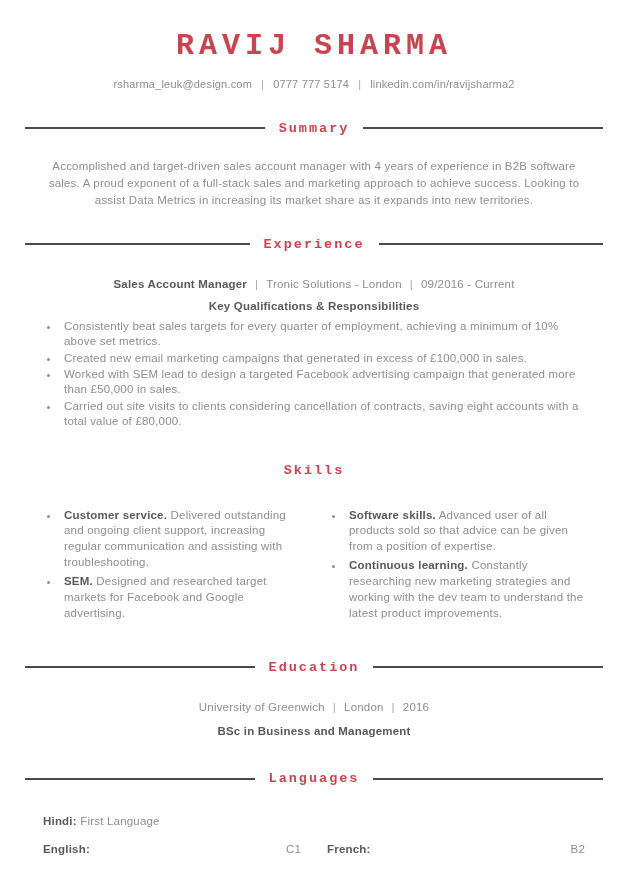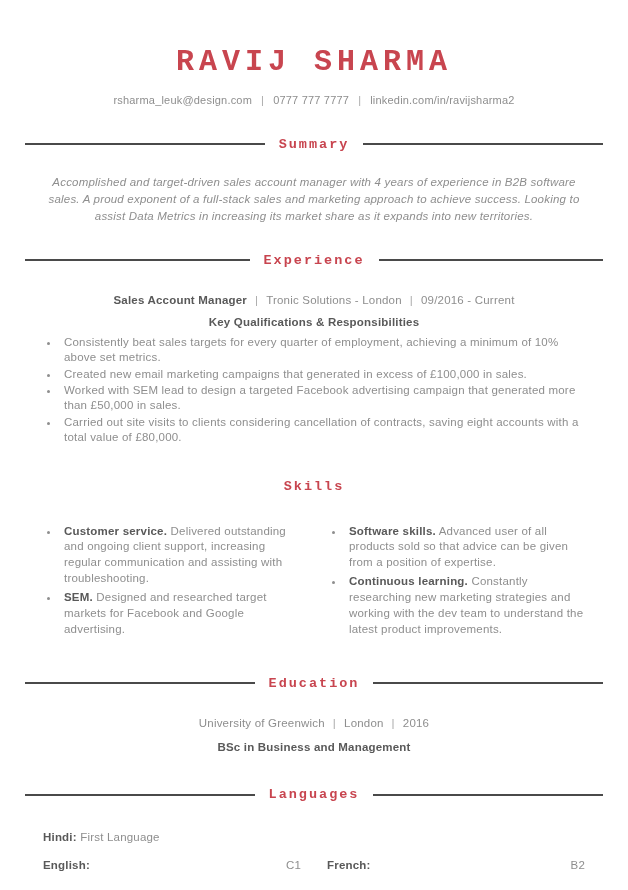--- a/index.html
+++ b/index.html
@@ -10,21 +10,21 @@
     --bar_bg:#d4d4d4;
   }
   *{margin:0;padding:0;box-sizing:border-box;}
   html,body{background:#ffffff;}
   body{
     width:628px;height:890px;overflow:hidden;
     font-family:"Liberation Sans","DejaVu Sans",sans-serif;
     color:var(--text);
     font-size:11.5px;line-height:1.42;letter-spacing:.2px;
   }
-  .page{width:628px;height:890px;padding:46px 25px 20px;}
+  .page{width:628px;height:890px;padding:30px 25px 20px;}
   .inner{padding:0 18px;}
 
   
   .name{
     font-family:"Liberation Mono","DejaVu Sans Mono",monospace;
     font-size:30px;font-weight:bold;color:var(--accent);
     text-align:center;letter-spacing:5px;line-height:1.1;
   }
   .contact{
     margin-top:14px;text-align:center;font-size:11px;color:var(--text);
@@ -37,21 +37,21 @@
   .heading .title{
     font-family:"Liberation Mono","DejaVu Sans Mono",monospace;
     font-weight:bold;font-size:13.5px;color:var(--accent);
     letter-spacing:2px;margin:0 14px;white-space:nowrap;
   }
 
   .center{text-align:center;}
   .bold-dark{font-weight:bold;color:var(--text_dark);}
   .meta-sep{margin:0 8px;color:#a9a9a9;}
 
-  p.summary{margin-top:20px;text-align:center;line-height:1.5;font-style:italic;}
+  p.summary{margin-top:20px;text-align:center;line-height:1.5;}
 
   .mt-sec-summary{margin-top:26px;}
   .mt-sec-exp{margin-top:25px;}
   .mt-sec-skills{margin-top:33px;flex-direction:column;}
   .mt-sec-edu{margin-top:36px;}
   .mt-sec-lang{margin-top:30px;}
 
   .job-line{margin-top:22px;}
   .subheading{margin-top:6px;}
 
@@ -76,21 +76,21 @@
   .lang-col + .lang-col{margin-left:26px;}
   .lang-head{display:flex;justify-content:space-between;align-items:baseline;}
 </style>
 </head>
 <body>
 
 <div class="page">
 
   <div class="name">RAVIJ SHARMA</div>
   <div class="contact">
-    <span>rsharma_leuk@design.com</span><span class="sep">|</span><span>0777 777 7777</span><span class="sep">|</span><span>linkedin.com/in/ravijsharma2</span>
+    <span>rsharma_leuk@design.com</span><span class="sep">|</span><span>0777 777 5174</span><span class="sep">|</span><span>linkedin.com/in/ravijsharma2</span>
   </div>
 
   <div class="heading mt-sec-summary">
     <div class="rule"></div>
     <span class="title">Summary</span>
     <div class="rule"></div>
   </div>
   <div class="inner">
     <p class="summary">Accomplished and target-driven sales account manager with 4 years of experience in B2B software sales. A proud exponent of a full-stack sales and marketing approach to achieve success. Looking to assist Data Metrics in increasing its market share as it expands into new territories.</p>
   </div>

